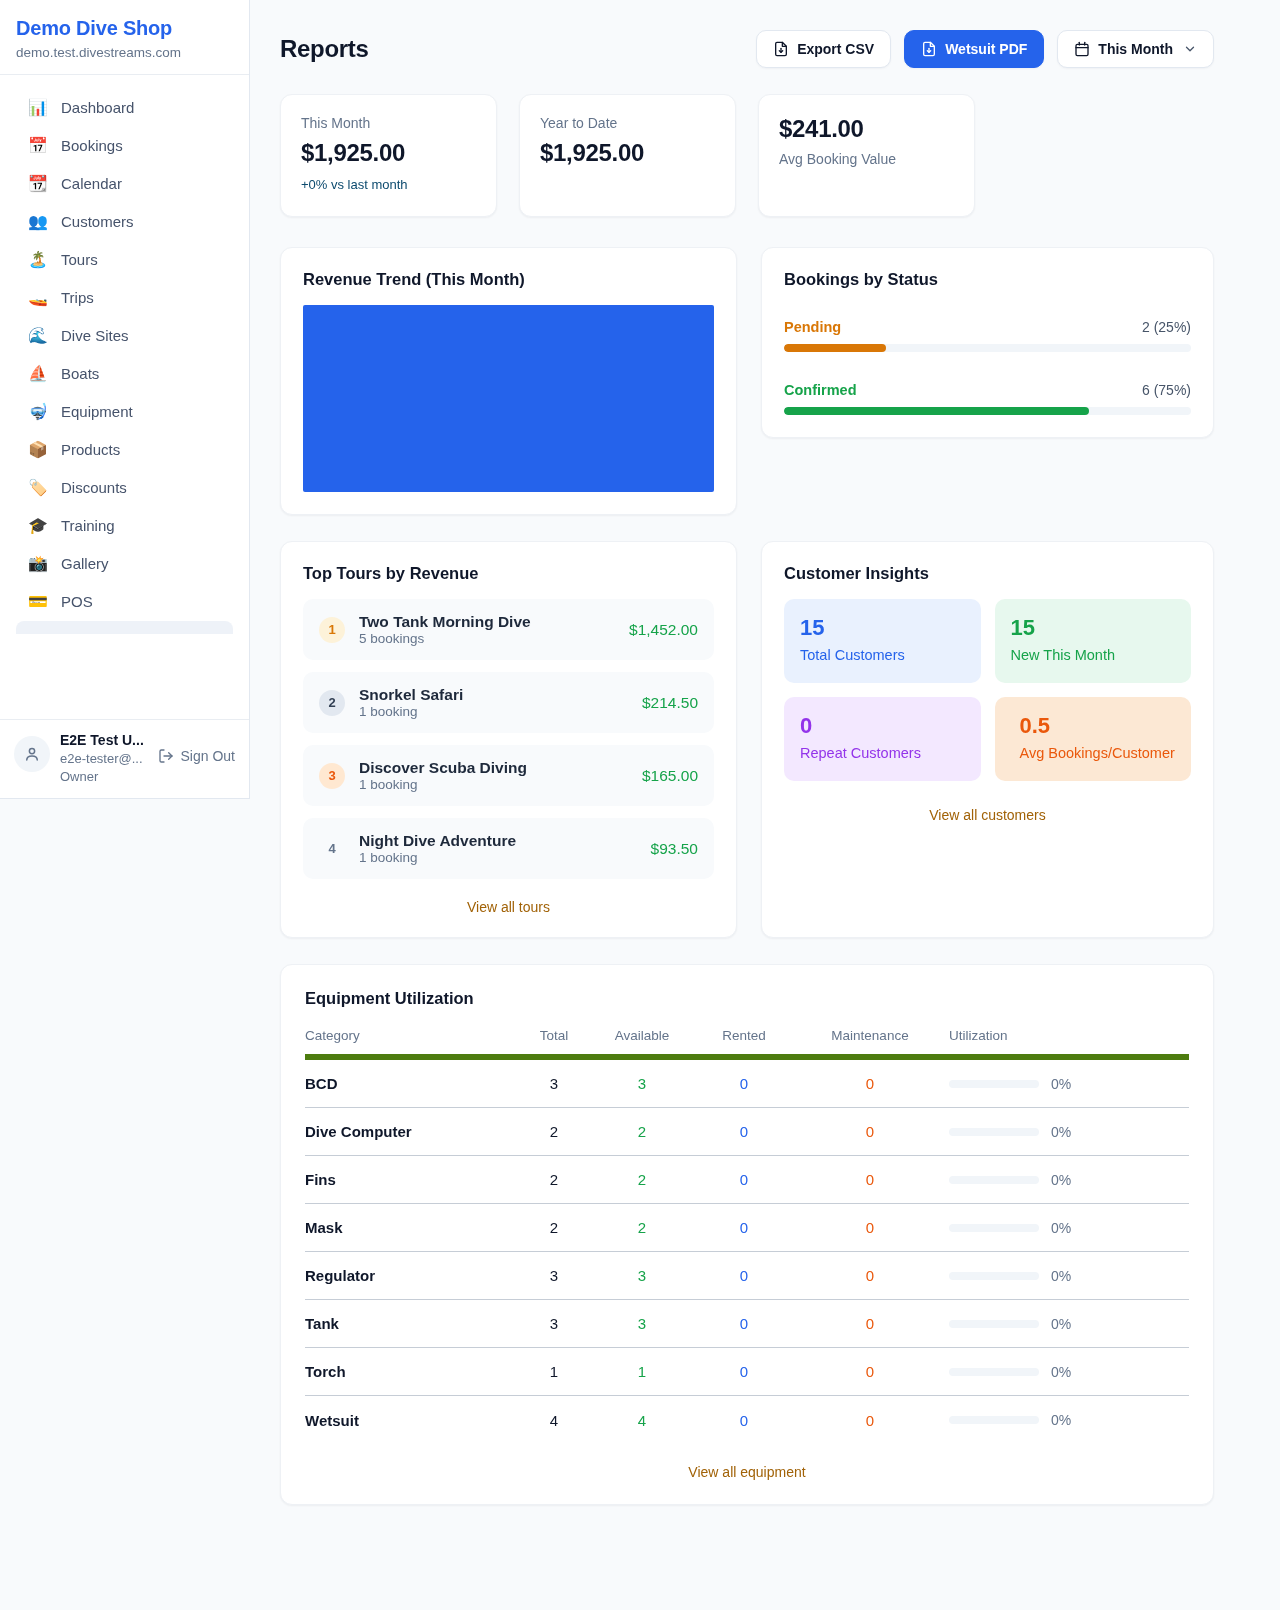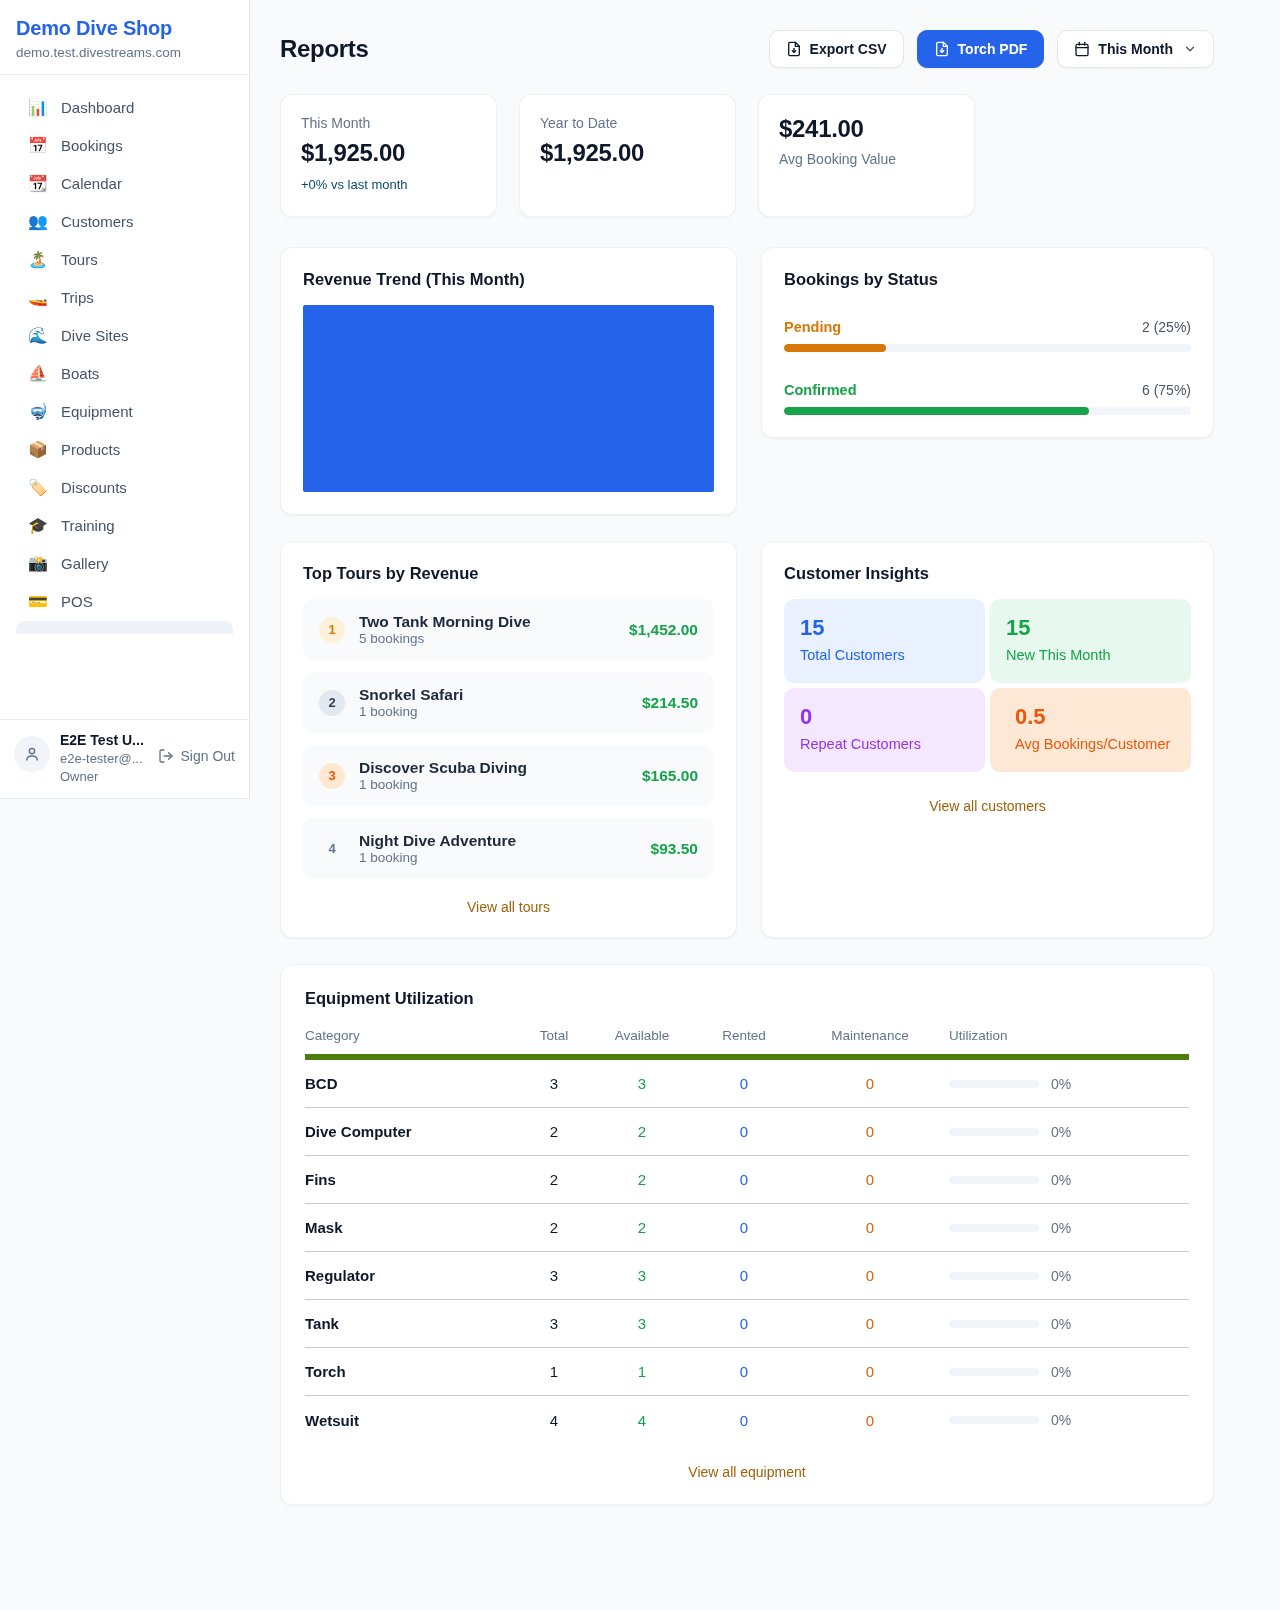--- a/index.html
+++ b/index.html
@@ -116,28 +116,28 @@
     display:flex; align-items:center; justify-content:center;
     font-size:13px; font-weight:bold; flex:0 0 auto;
   }
   .rank-1 { background:#fdf2d9; color:#d97706; }
   .rank-2 { background:#e2e8f0; color:#334155; }
   .rank-3 { background:#ffe8d1; color:#ea580c; }
   .rank-4 { background:transparent; color:#64748b; }
   .tour-meta { flex:1 1 auto; min-width:0; }
   .tour-name { font-size:15.5px; font-weight:bold; color:#1e293b; }
   .tour-bookings { font-size:13.5px; color:#64748b; margin-top:0; }
-  .tour-rev { font-size:15.5px; font-weight:bold; color:#16a34a; }
+  .tour-rev { font-size:15.5px; font-weight:normal; color:#16a34a; }
   .view-all {
     display:block; margin:20px auto 0 auto;
     background:none; border:none; font-family:inherit;
     color:#a16207; font-size:14px; cursor:pointer; text-align:center;
   }
   
-  .ins-grid { margin-top:16px; display:grid; grid-template-columns:1fr 1fr; gap:5px; }
+  .ins-grid { margin-top:16px; display:grid; grid-template-columns:1fr 1fr; gap:14px; }
   .ins-box { border-radius:10px; padding:16px; min-height:84px; }
   .ins-value { font-size:22px; font-weight:bold; }
   .ins-label { font-size:14.5px; margin-top:6px; }
   .ins-blue   { background:#e9f1fe; } .ins-blue .ins-value, .ins-blue .ins-label { color:#2563eb; }
   .ins-green  { background:#e7f8ee; } .ins-green .ins-value, .ins-green .ins-label { color:#16a34a; }
   .ins-purple { background:#f3e8ff; } .ins-purple .ins-value, .ins-purple .ins-label { color:#9333ea; }
   .ins-orange { background:#fce8d4; } .ins-orange .ins-value, .ins-orange .ins-label { color:#ea580c;margin-left:9px; }
   .ins-view { margin-top:26px; }
   
   .equip { padding:24px; }
@@ -268,21 +268,21 @@
             </svg>
           <span>Export CSV</span>
         </button>
         <button class="btn btn-primary">
           <svg width="16" height="16" viewBox="0 0 24 24" fill="none" stroke="currentColor" stroke-width="2" stroke-linecap="round" stroke-linejoin="round">
               <path d="M14 2H6a2 2 0 0 0-2 2v16a2 2 0 0 0 2 2h12a2 2 0 0 0 2-2V8z"></path>
               <path d="M14 2v6h6"></path>
               <path d="M12 11v6"></path>
               <polyline points="9.5 14.5 12 17 14.5 14.5"></polyline>
             </svg>
-          <span>Torch PDF</span>
+          <span>Wetsuit PDF</span>
         </button>
         <button class="btn">
           <svg width="16" height="16" viewBox="0 0 24 24" fill="none" stroke="currentColor" stroke-width="2" stroke-linecap="round" stroke-linejoin="round">
               <rect x="3" y="5" width="18" height="17" rx="2"></rect>
               <line x1="8" y1="2" x2="8" y2="6"></line>
               <line x1="16" y1="2" x2="16" y2="6"></line>
               <line x1="3" y1="10" x2="21" y2="10"></line>
             </svg>
           <span>This Month</span>
           <svg class="chev" width="14" height="14" viewBox="0 0 24 24" fill="none" stroke="#475569" stroke-width="2.2" stroke-linecap="round" stroke-linejoin="round">

